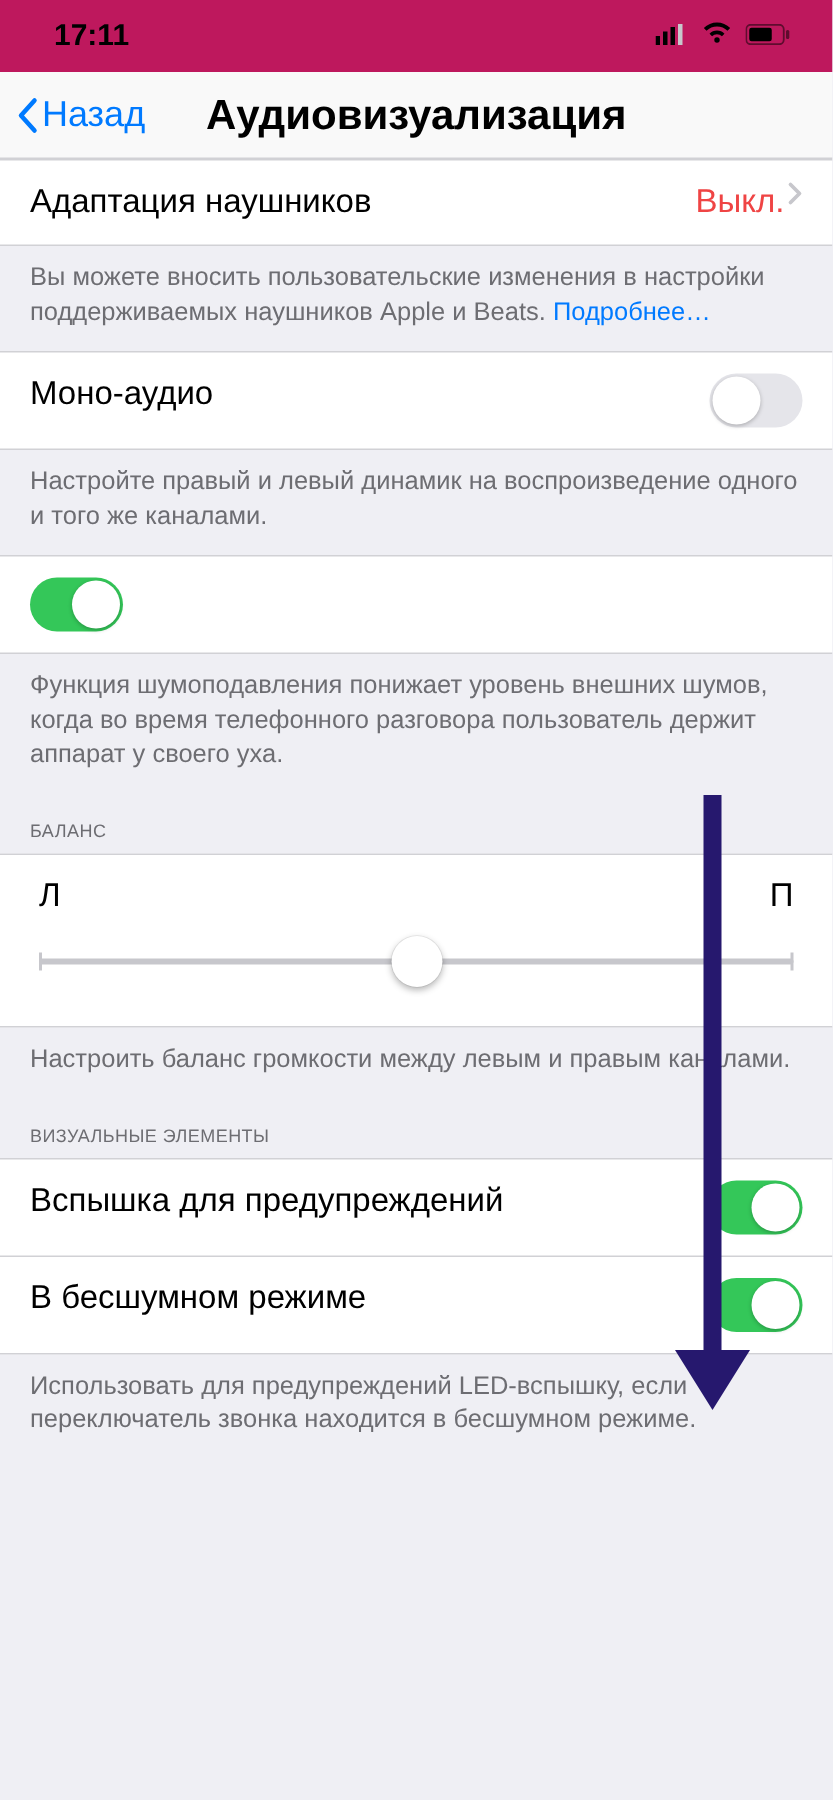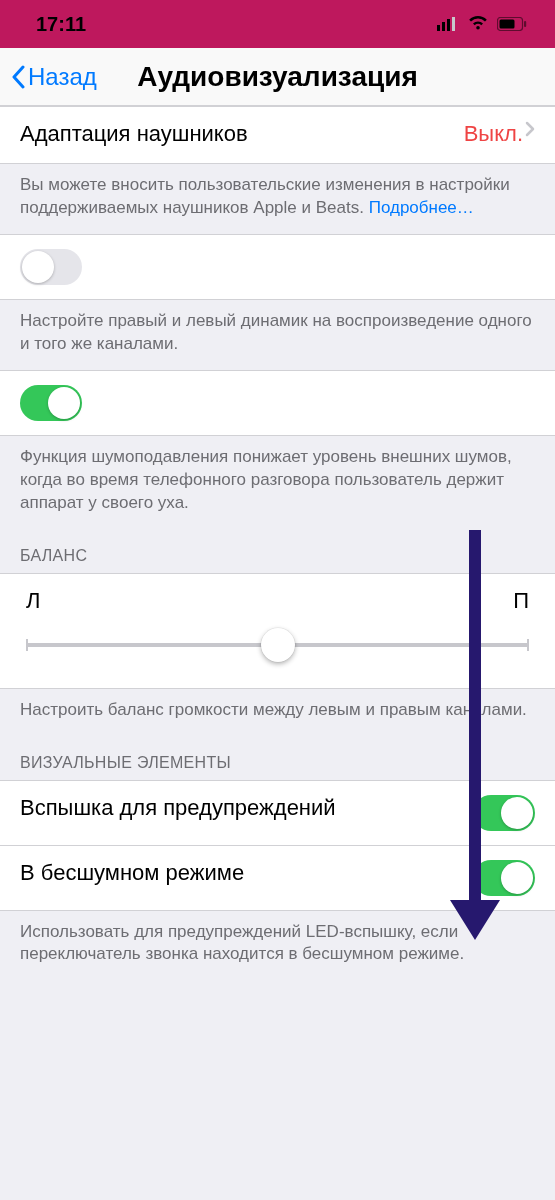--- a/index.html
+++ b/index.html
@@ -72,21 +72,21 @@
   .footer {
     padding: 10px 20px 14px 20px;
     font-size: 17px;
     line-height: 1.35;
     color: #6d6d72;
   }
   .footer a, .link { color: #007aff; text-decoration: none; cursor: pointer; }
 
   .section-header {
     padding: 18px 20px 8px 20px;
-    font-size: 16px;
+    font-size: 12px;
     color: #6d6d72;
     text-transform: uppercase;
     letter-spacing: 0.3px;
   }
 
   
   .toggle {
     width: 62px; height: 36px;
     background: #e5e5ea;
     border-radius: 18px;
@@ -203,20 +203,21 @@
         <path d="M2 2l6 6-6 6" stroke="#c7c7cc" stroke-width="2.5" fill="none" stroke-linecap="round" stroke-linejoin="round"></path>
       </svg>
   </span>
 </div>
 <div class="footer">
   <span>Вы можете вносить пользовательские изменения в настройки поддерживаемых наушников Apple и Beats.</span>
   <span class="link">Подробнее…</span>
 </div>
 
 <div class="cell group-first">
+  <span class="label">Моно-аудио</span>
   <div class="toggle">
       <div class="knob"></div>
     </div>
 </div>
 <div class="footer">Настройте правый и левый динамик на воспроизведение одного и того же каналами.</div>
 
 <div class="cell group-first">
   <div class="toggle on">
       <div class="knob"></div>
     </div>

